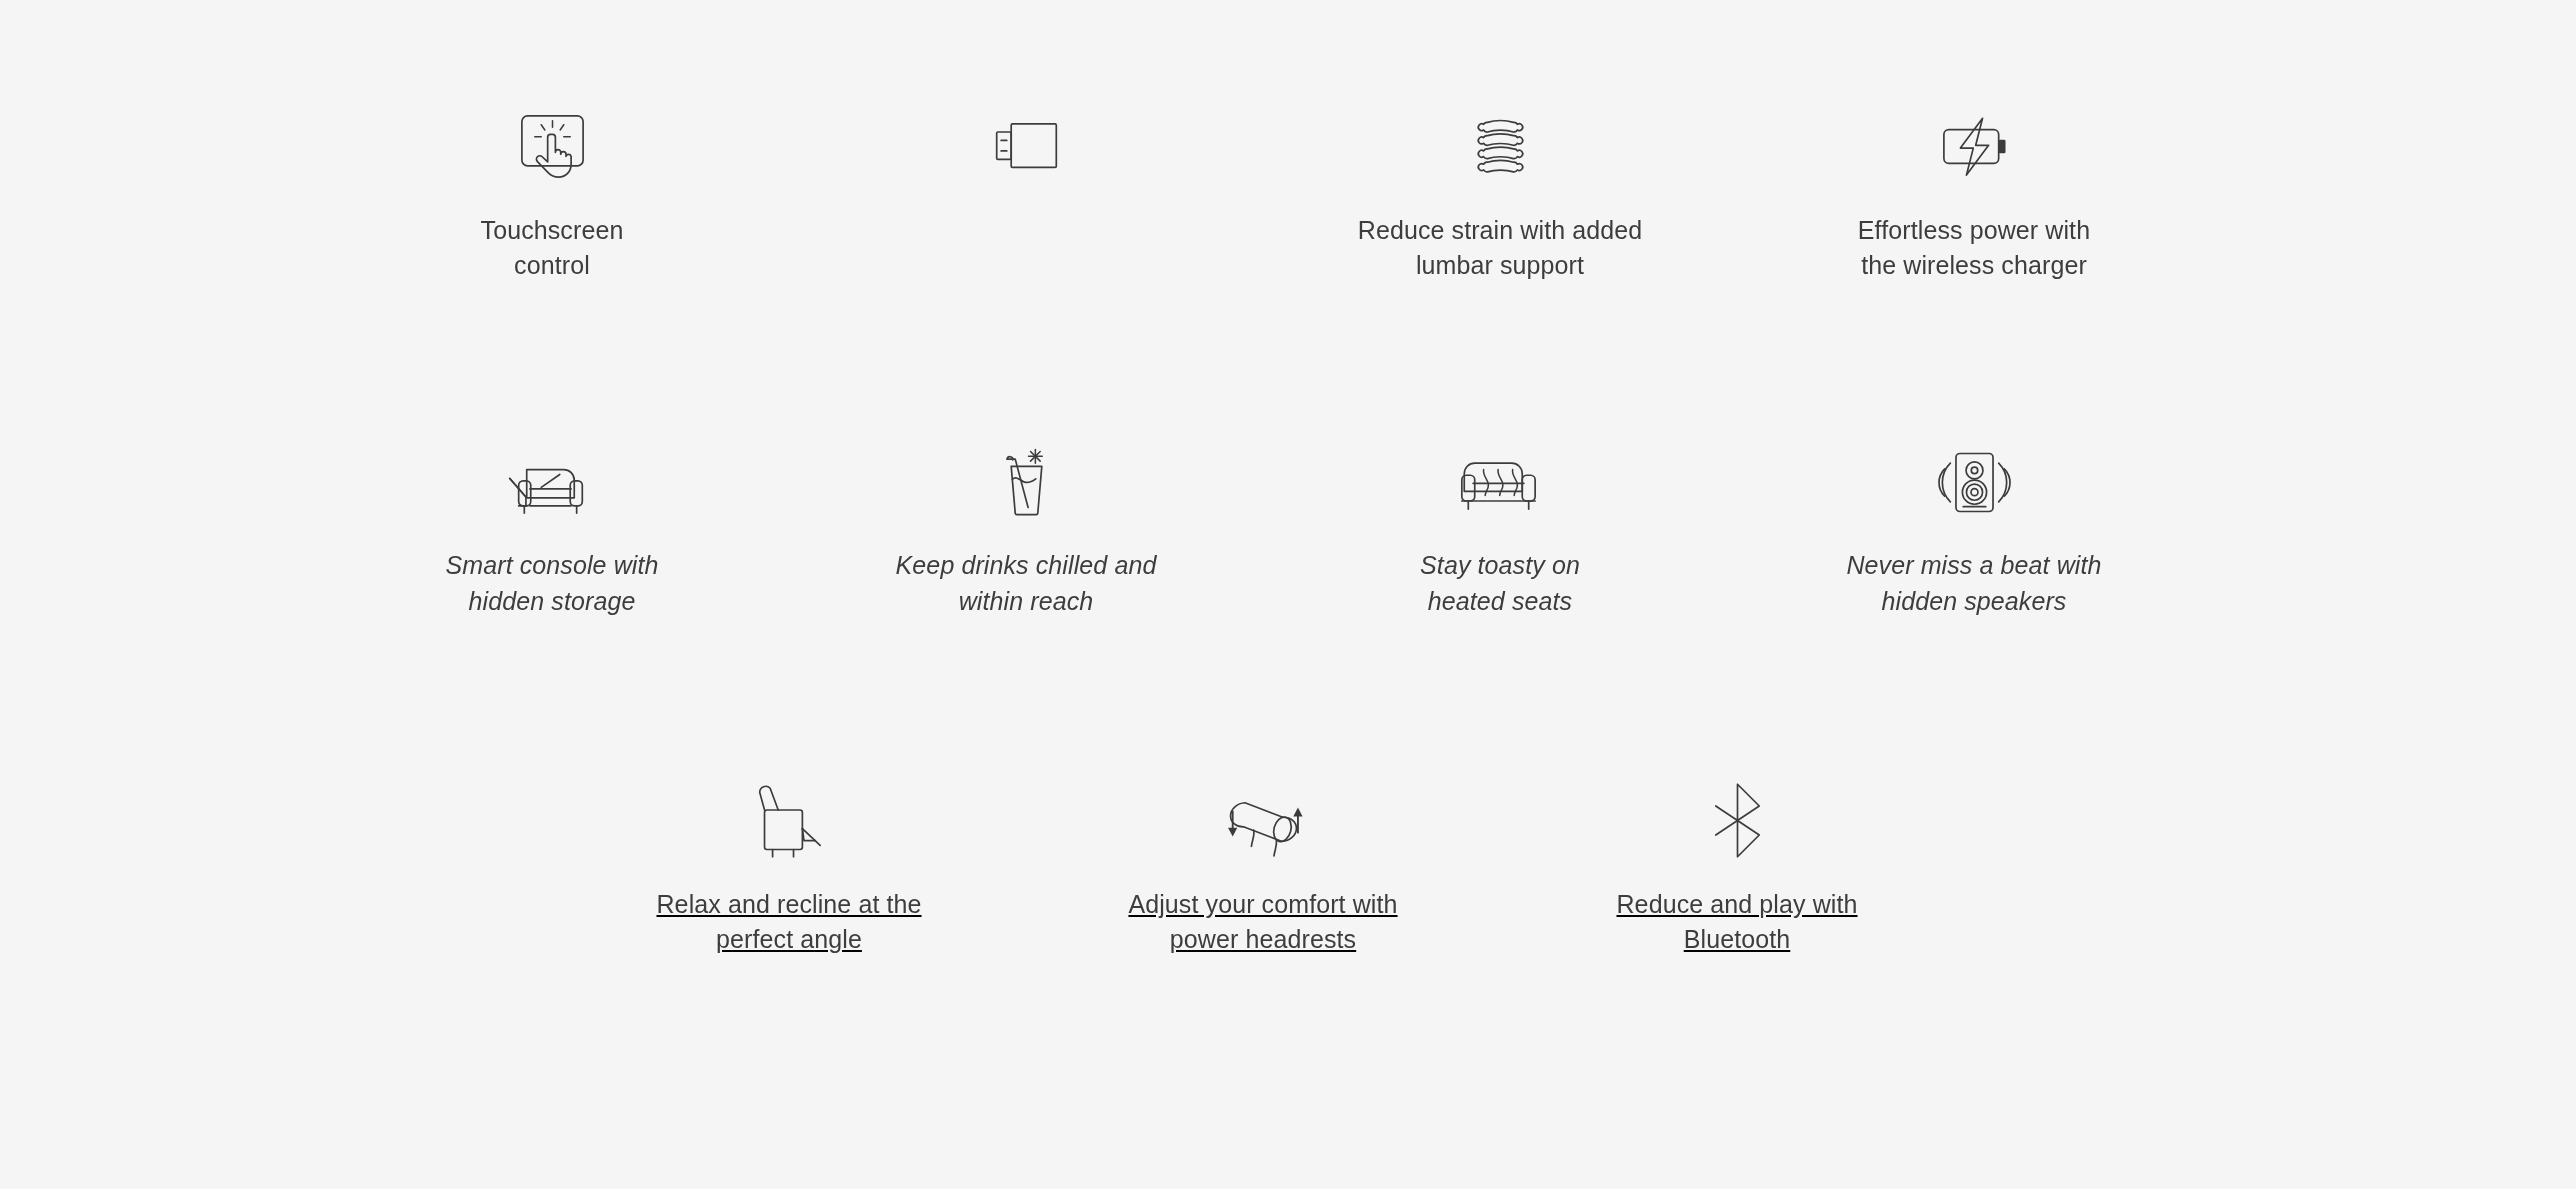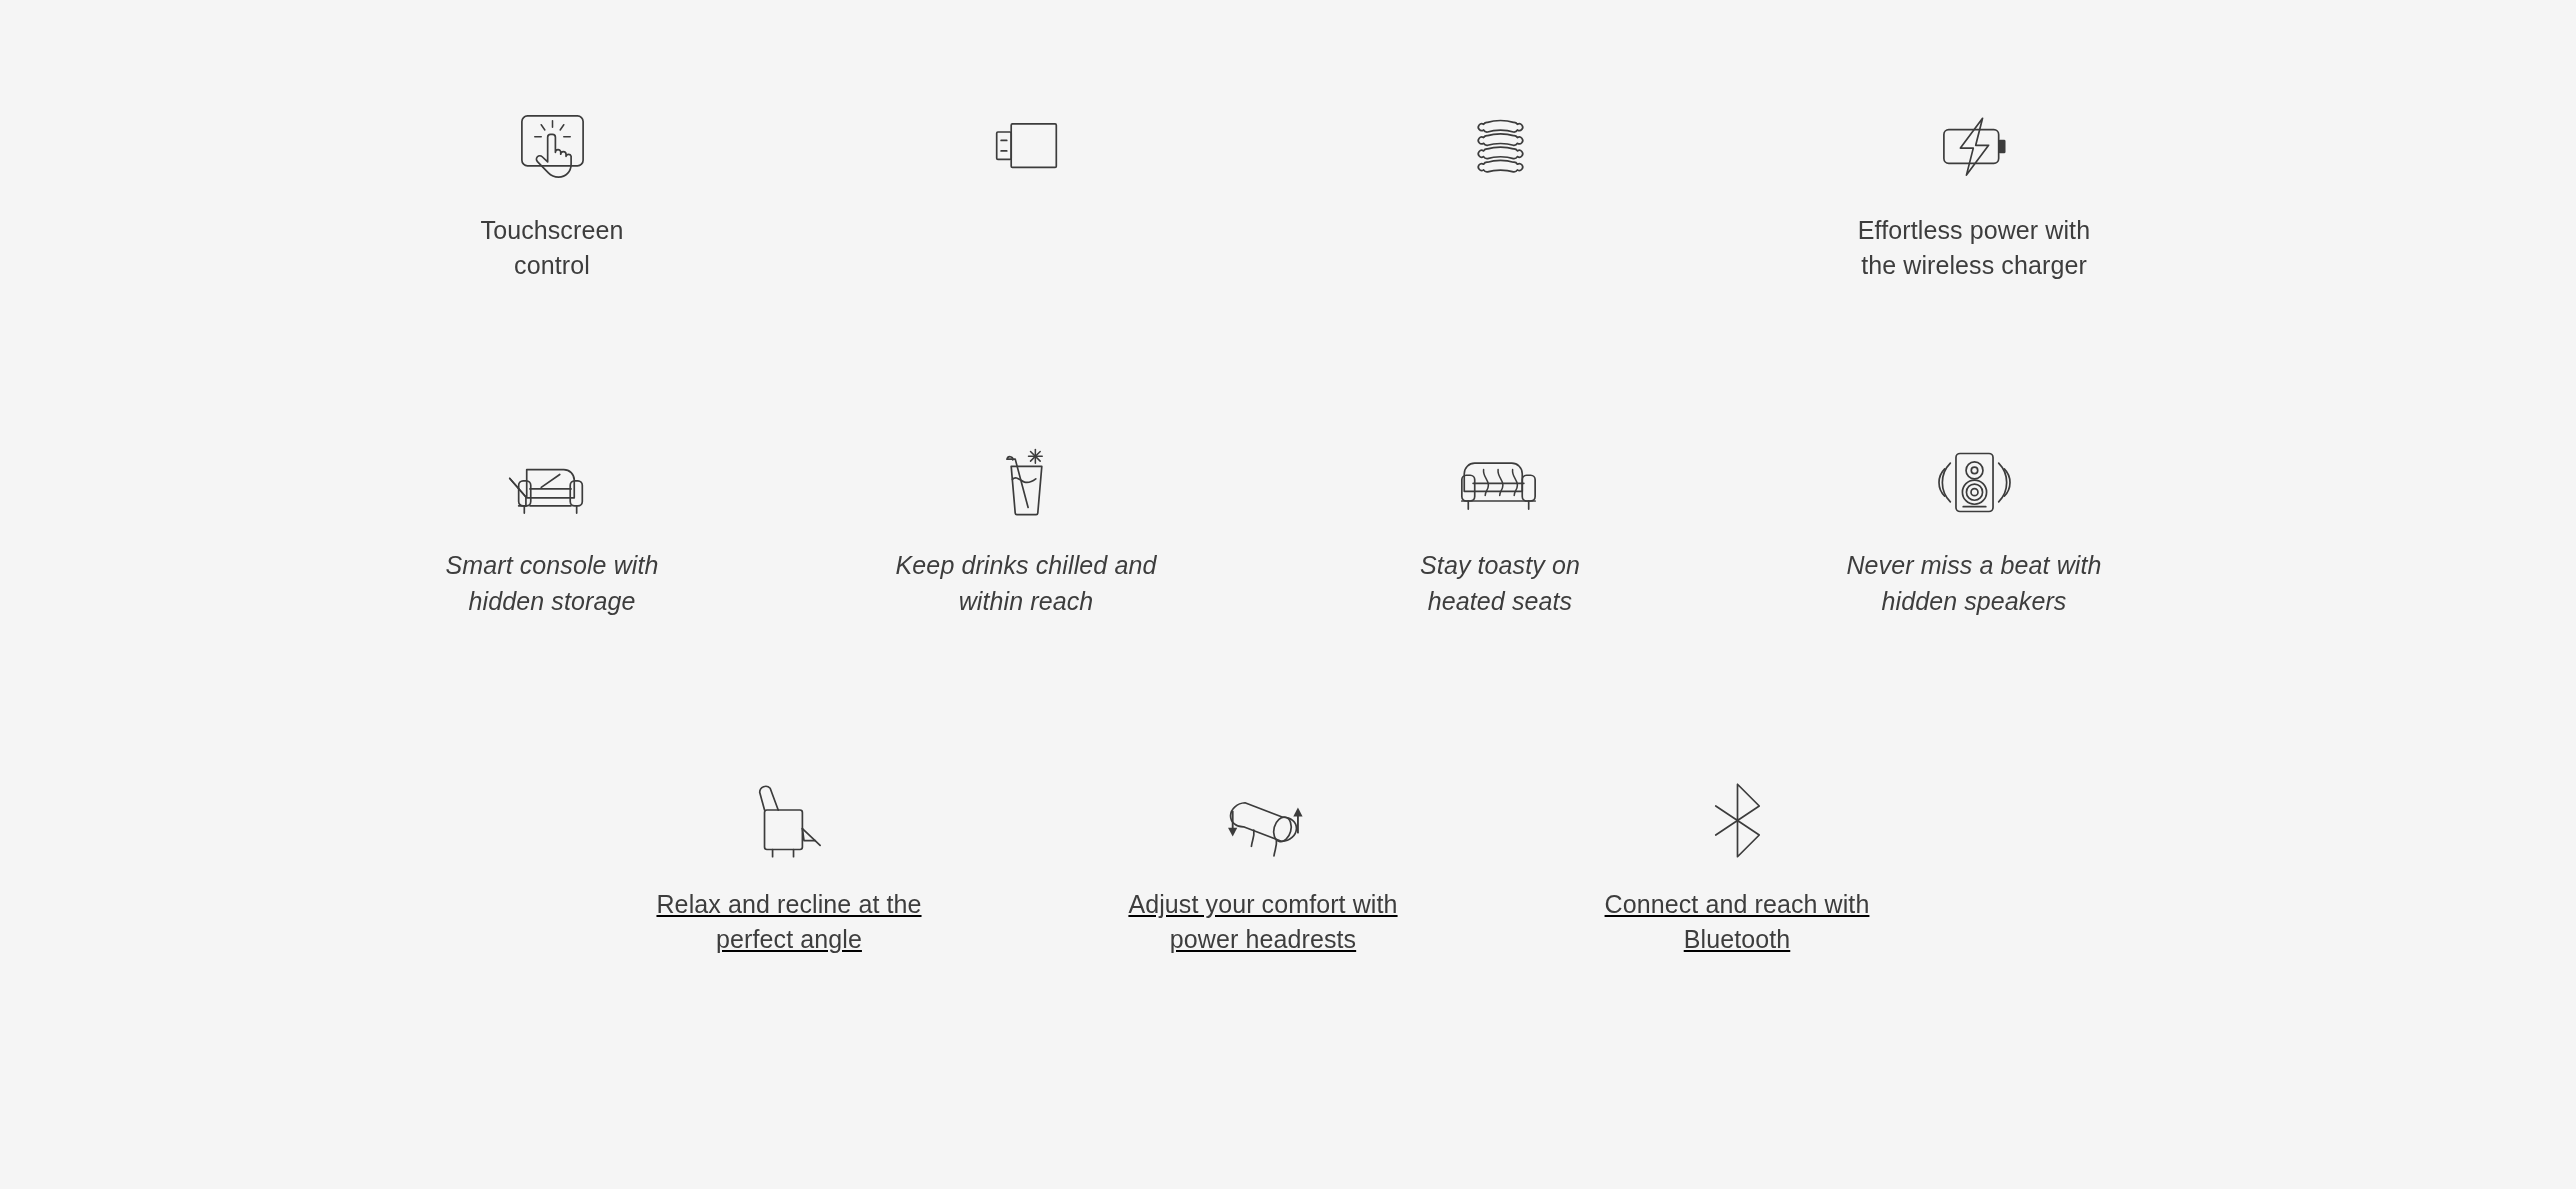--- a/index.html
+++ b/index.html
@@ -160,20 +160,22 @@
                      a5 5 0 0 1 5 2.5
                      a4.2 4.2 0 1 1 0 7
                      a5 5 0 0 1 -5 2.5
                      c-9 -3 -23 -3 -32 0
                      a5 5 0 0 1 -5 -2.5
                      a4.2 4.2 0 1 1 0 -7
                      a5 5 0 0 1 5 -2.5 z"></path>
           </g>
         </svg>
       </div>
+      <div class="feature-caption">Reduce strain with added
+lumbar support</div>
     </div>
 
     <div class="feature-item">
       <div class="feature-icon">
         <svg width="87" height="87" viewBox="0 0 108 108">
           <rect class="ic" x="16" y="33" width="68" height="42" rx="6"></rect>
           <rect class="ic-fill" x="84" y="45.5" width="8.5" height="17" rx="1.8"></rect>
           <path class="ic" d="M64 19 L36.5 56 H52.5 L44 89.5 L71.5 52.5 H55.5 Z"></path>
         </svg>
       </div>
@@ -300,20 +302,20 @@
       <div class="feature-caption">Adjust your comfort with
 power headrests</div>
     </div>
 
     <div class="feature-item">
       <div class="feature-icon">
         <svg width="87" height="87" viewBox="0 0 108 108">
           <path class="ic" d="M54 9 V99 L81 72 L27 36 M27 72 L81 36 L54 9"></path>
         </svg>
       </div>
-      <div class="feature-caption">Connect and reach with
+      <div class="feature-caption">Reduce and play with
 Bluetooth</div>
     </div>
 
   </div>
 
 </div>
 
 
 </body></html>

